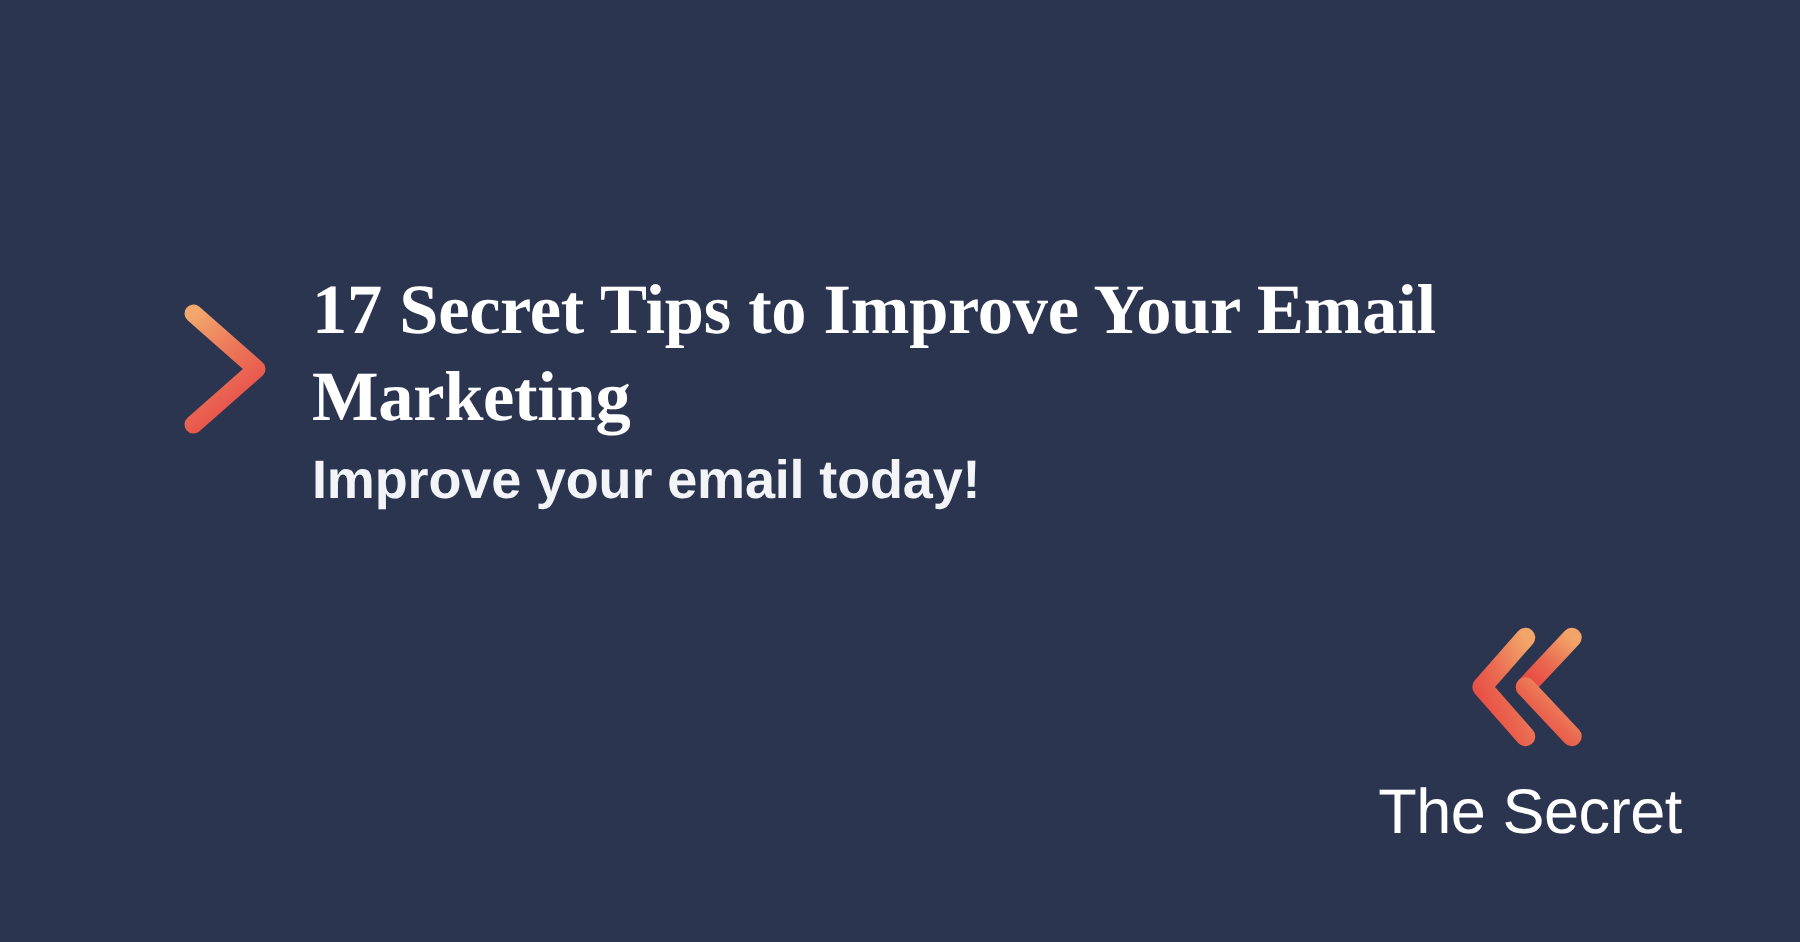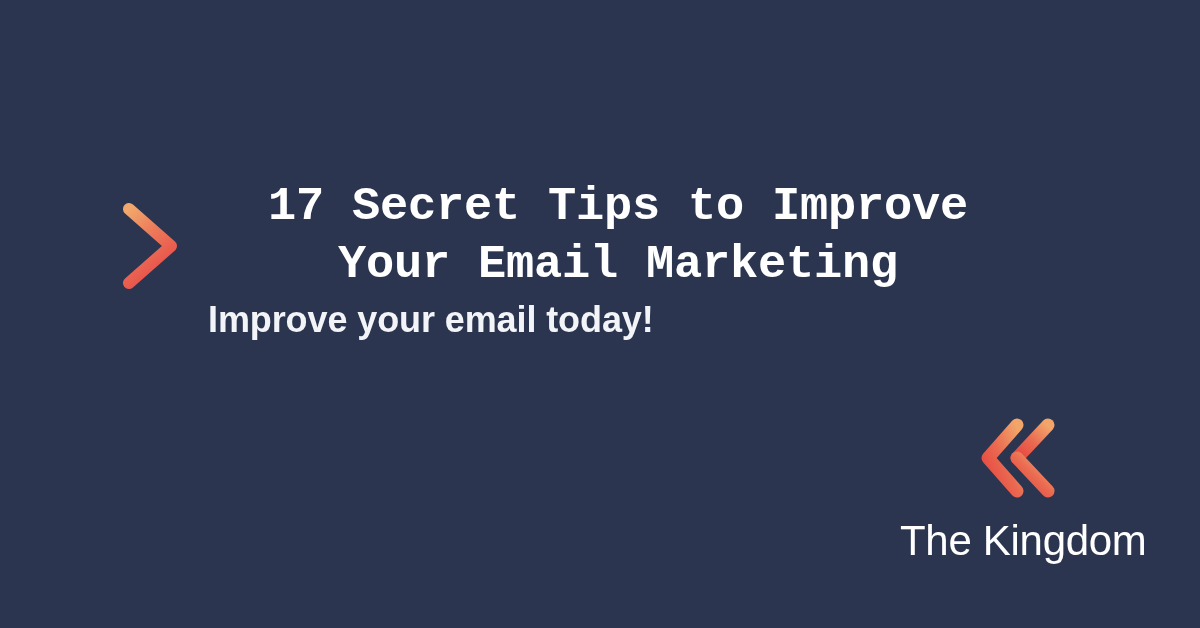--- a/index.html
+++ b/index.html
@@ -32,28 +32,27 @@
 
   
   #headline-block {
     position: absolute;
     left: 208px;
     top: 178px;
     width: 820px;
   }
   #headline {
     margin: 0;
-    font-family: Liberation Mono, monospace;
+    font-family: Liberation Serif, serif;
     font-size: 47px;
     line-height: 58px;
     font-weight: 600;
     color: #ffffff;
     letter-spacing: -0.2px;
     white-space: pre-line;
-    text-align: center;
   }
   #subheadline {
     margin: 4px 0 0 0;
     font-family: "Liberation Sans", sans-serif;
     font-size: 36px;
     line-height: 44px;
     font-weight: 700;
     color: #f2f4f8;
     letter-spacing: -0.1px;
   }
@@ -126,16 +125,16 @@
         <path d="M 18 19 L 18 85" fill="none" stroke="url(#kGrad)" stroke-width="13" stroke-linecap="round"></path>
 
         <path d="M 78 19 L 47 52" fill="none" stroke="url(#kGrad)" stroke-width="13" stroke-linecap="round"></path>
 
         <path d="M 47 52 L 78 85" fill="none" stroke="url(#kGrad)" stroke-width="13" stroke-linecap="round"></path>
 
         <path d="M 47 19 L 18 52 L 47 85" fill="none" stroke="url(#kGrad)" stroke-width="13" stroke-linecap="round" stroke-linejoin="round"></path>
       </svg>
     </div>
 
-    <div id="brand-name">The Kingdom</div>
+    <div id="brand-name">The Secret</div>
   </div>
 
 </div>
 
 </body></html>

